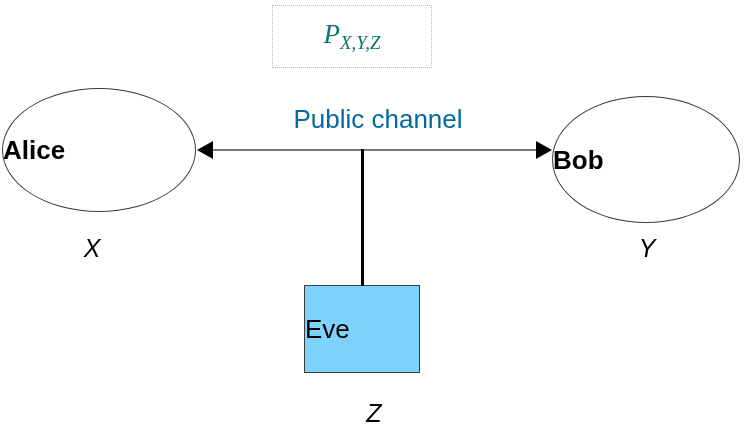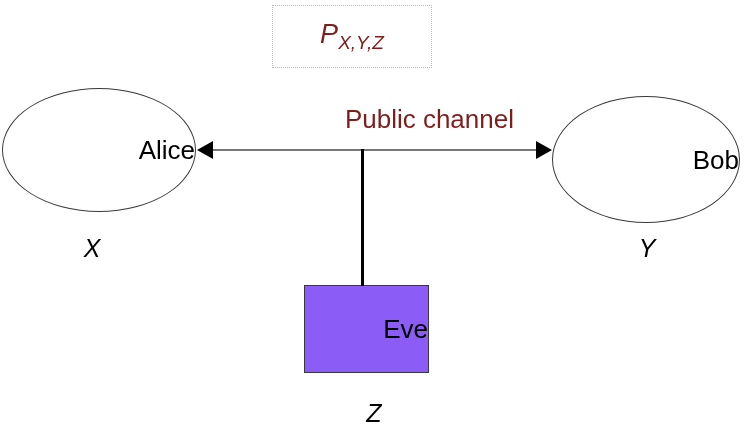--- a/index.html
+++ b/index.html
@@ -23,96 +23,97 @@
     top: 5px;
     width: 160px;
     height: 63px;
     border: 1px dotted #b9b9b9;
     box-sizing: border-box;
     display: flex;
     align-items: center;
     justify-content: center;
   }
   .dist-label {
-    font-family: Liberation Sans, sans-serif;
+    font-family: Liberation Serif, serif;
     font-style: italic;
     font-size: 27px;
-    color: #7f1d1d;
+    color: #0f766e;
     line-height: 1;
     white-space: nowrap;
   }
   .dist-label .sub {
     font-size: 19px;
     vertical-align: sub;
     font-style: italic;
     letter-spacing: 0px;
   }
 
   
   .node-ellipse {
     position: absolute;
     border: 1.3px solid #3a3a3a;
     border-radius: 50%;
     box-sizing: border-box;
     background: #ffffff;
     display: flex;
     align-items: center;
-    justify-content: flex-end;
+    justify-content: flex-start;
+    font-weight: bold;
   }
   #node-alice { left: 2px;   top: 88px; width: 194px; height: 124px; }
   #node-bob   { left: 552px; top: 96px; width: 188px; height: 127px; }
 
   .node-text {
     font-family: "Liberation Sans", sans-serif;
     font-size: 26px;
     color: #000000;
     line-height: 1;
     white-space: nowrap;
   }
 
   
   .node-rect {
     position: absolute;
     left: 304px;
     top: 285px;
-    width: 125px;
+    width: 116px;
     height: 88px;
     border: 1.3px solid #3a3a3a;
     box-sizing: border-box;
-    background: #8b5cf6;
+    background: #7dd3fc;
     display: flex;
     align-items: center;
-    justify-content: flex-end;
+    justify-content: flex-start;
   }
 
   
   .var-label {
     position: absolute;
     font-family: "Liberation Sans", sans-serif;
     font-style: italic;
     font-size: 25px;
     color: #000000;
     line-height: 1;
     text-align: center;
     white-space: nowrap;
   }
   #label-x { left: 62px;  top: 236px; width: 60px; }
   #label-y { left: 617px; top: 236px; width: 60px; }
   #label-z { left: 344px; top: 401px; width: 60px; }
 
   
   .channel-caption {
     position: absolute;
-    left: 214px;
+    left: 228px;
     top: 106px;
     width: 300px;
-    text-align: right;
+    text-align: center;
     font-family: "Liberation Sans", sans-serif;
     font-size: 26px;
-    color: #7f1d1d;
+    color: #0369a1;
     line-height: 1;
     white-space: nowrap;
   }
   .channel-line {
     position: absolute;
     left: 208px;
     top: 149px;
     width: 333px;
     height: 1.5px;
     background: #777777;

